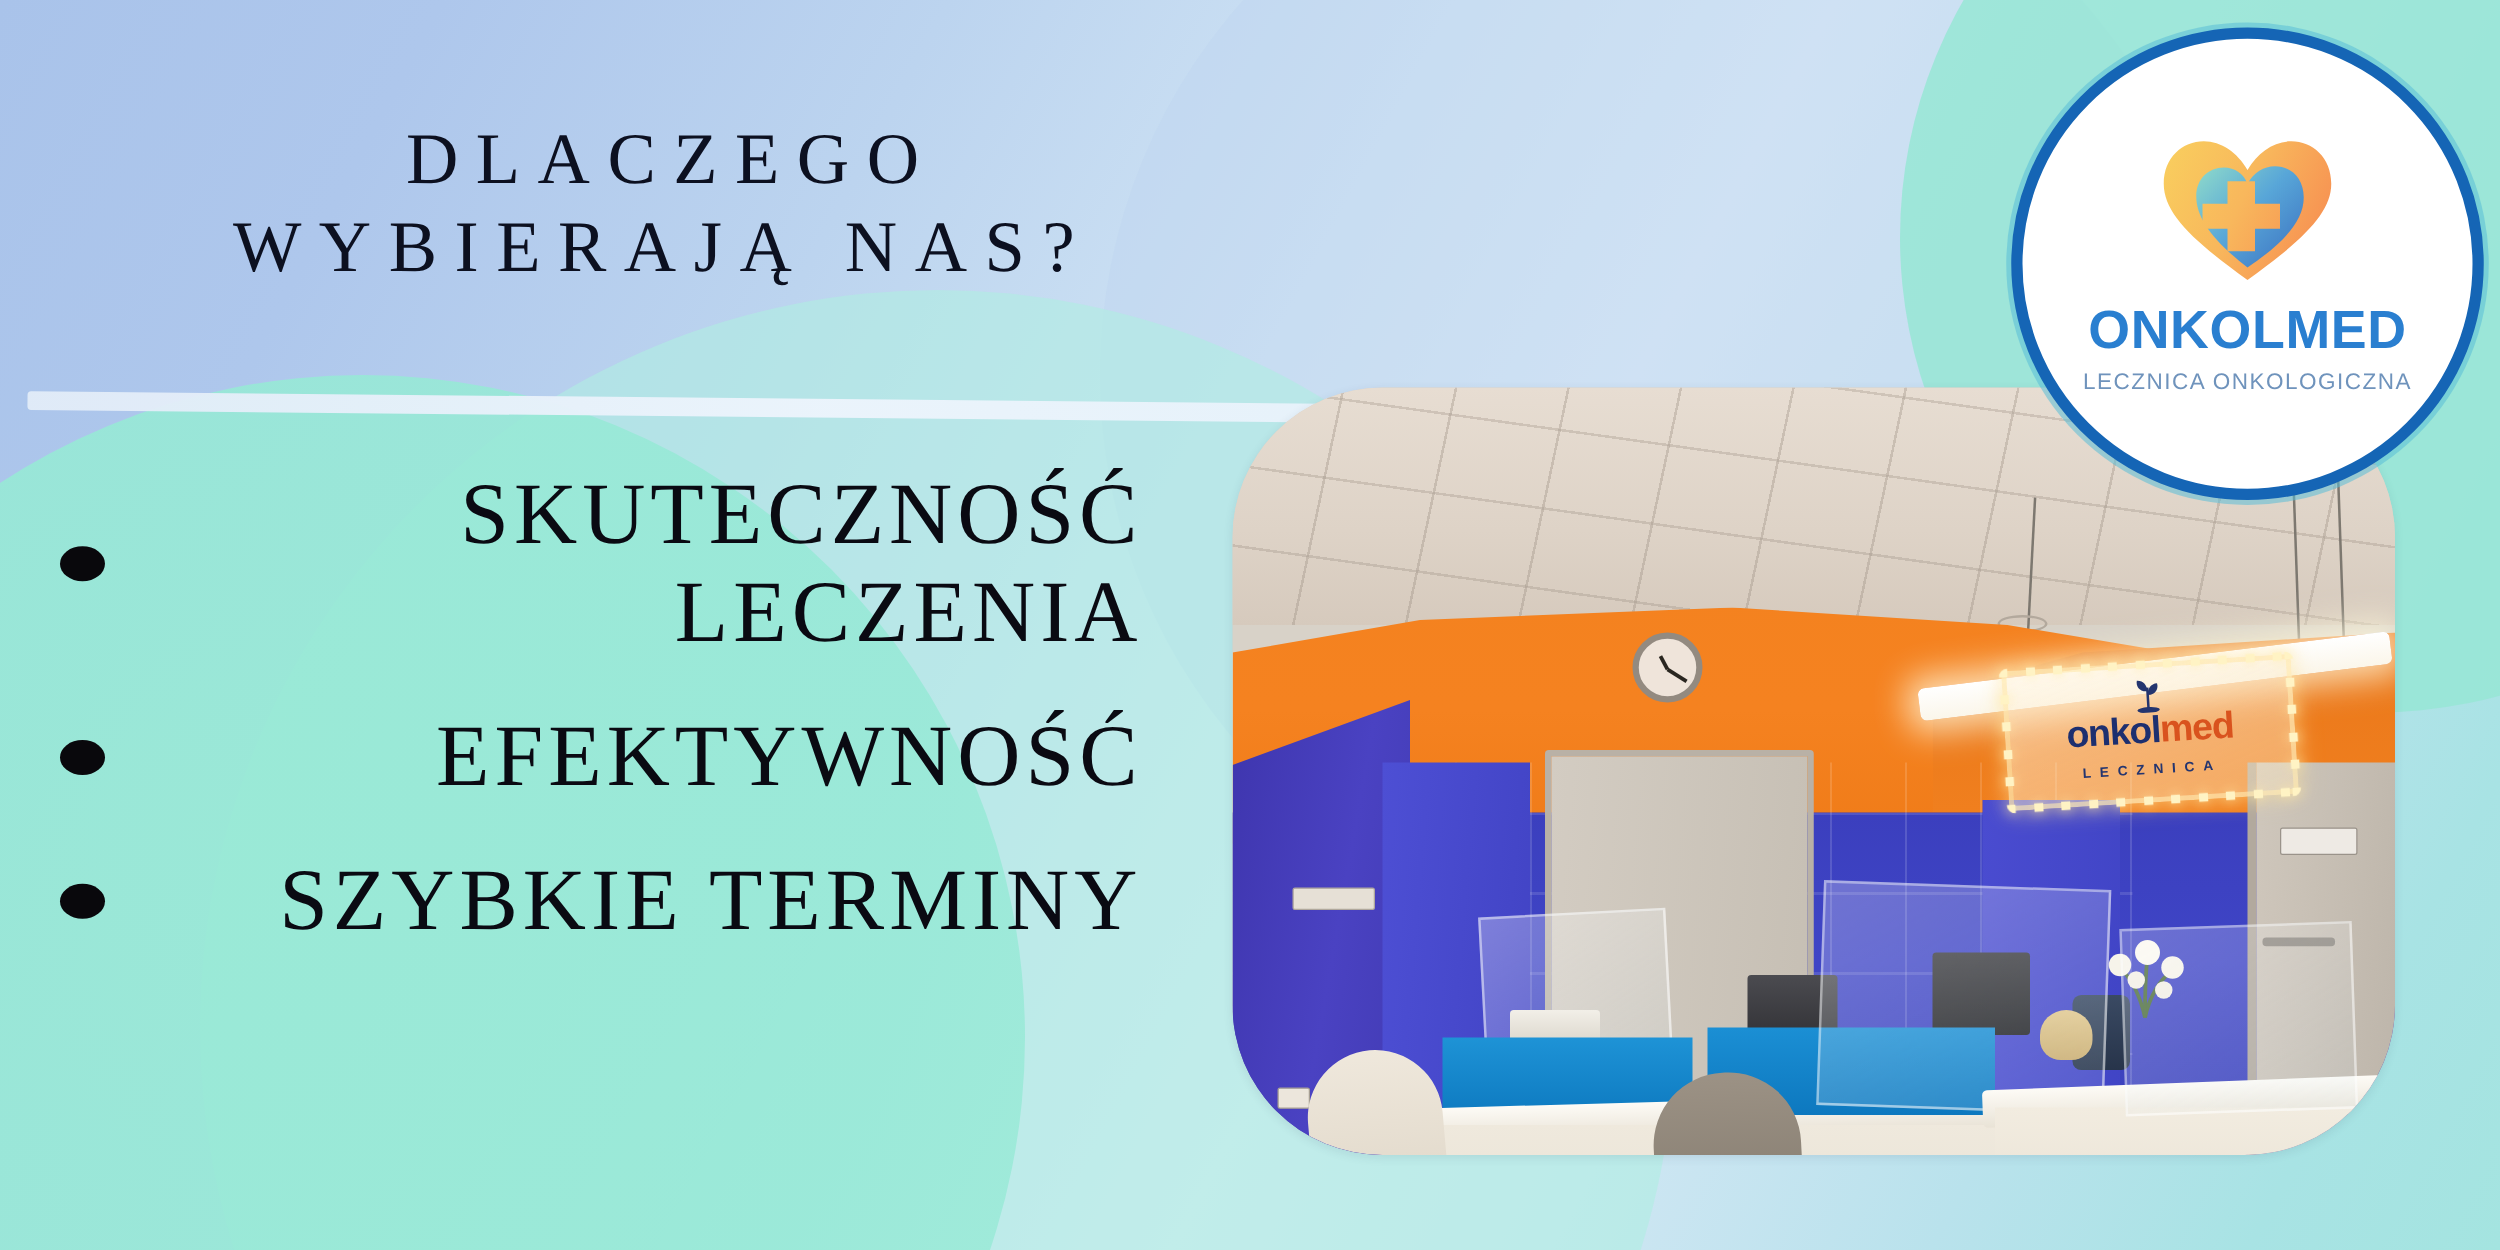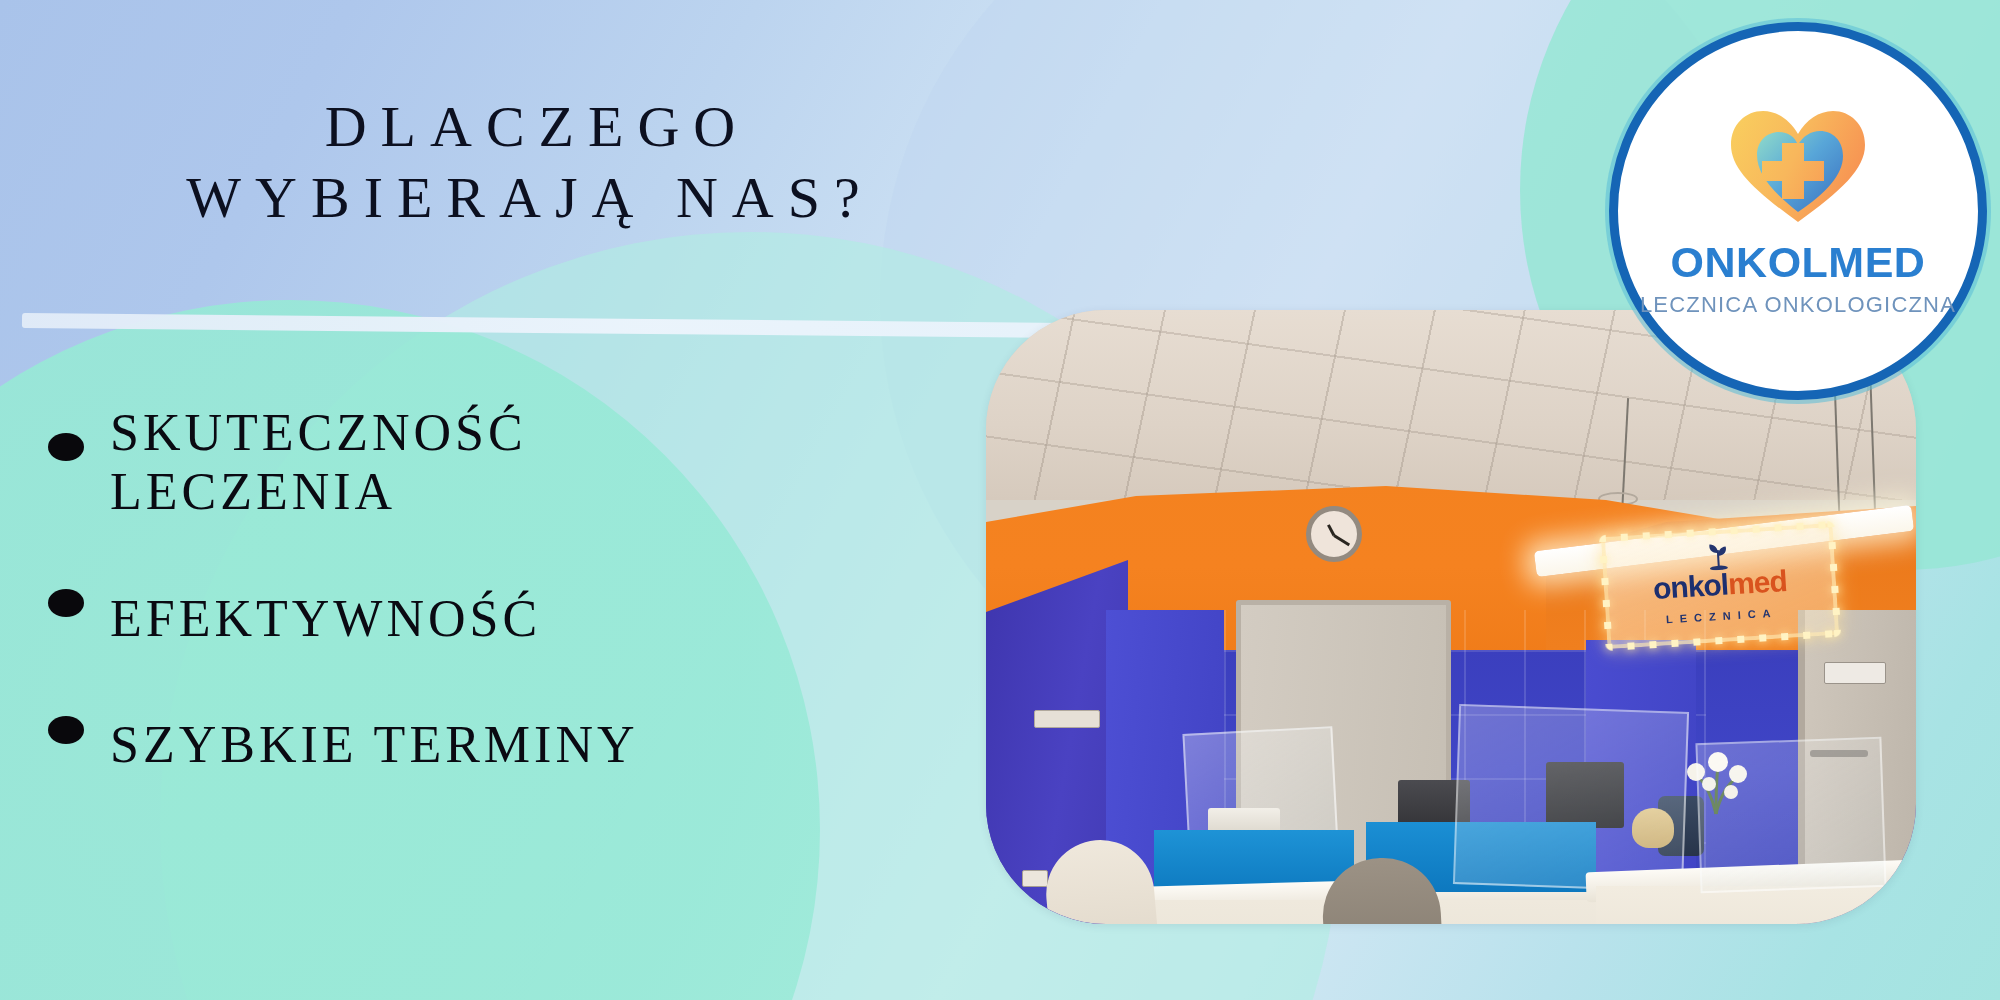--- a/index.html
+++ b/index.html
@@ -93,29 +93,28 @@
   .dot{
     flex:0 0 auto;
     width:36px; height:28px;
     border-radius:50%;
     background:#09080c;
     margin-right:26px;
     margin-left:28px;
   }
   .bullet-text{
     flex:1 1 auto;
-    text-align:left;
-    font-size:52px;
+    text-align:right;
+    font-size:70px;
     line-height:1.13;
     letter-spacing:4px;
     color:#0a0a12;
     font-family:"Liberation Serif", serif;
     white-space:pre-line;
     padding-right:46px;
-    margin-top:32px;
   }
 
   
   .photo{
     position:absolute;
     left:986px; top:310px;
     width:930px; height:614px;
     border-radius:120px;
     overflow:hidden;
     background:#d8d2c8;
@@ -367,21 +366,21 @@
     align-items:center; justify-content:center;
   }
   .logo-heart{ width:142px; height:118px; margin-bottom:16px; }
   .logo-name{
     font-family:"Liberation Sans", sans-serif;
     font-weight:700; font-size:43px; letter-spacing:.5px;
     color:#2a7fd0; line-height:1;
   }
   .logo-sub{
     font-family:"Liberation Sans", sans-serif;
-    font-weight:400; font-size:22px; letter-spacing:1.2px;
+    font-weight:400; font-size:18px; letter-spacing:1.2px;
     color:#6f93bc; margin-top:10px; line-height:1;text-align:center;
   }
 </style>
 </head>
 <body>
 
 <div class="canvas">
 
   <div class="blob blob-c"></div>
   <div class="blob blob-d"></div>

